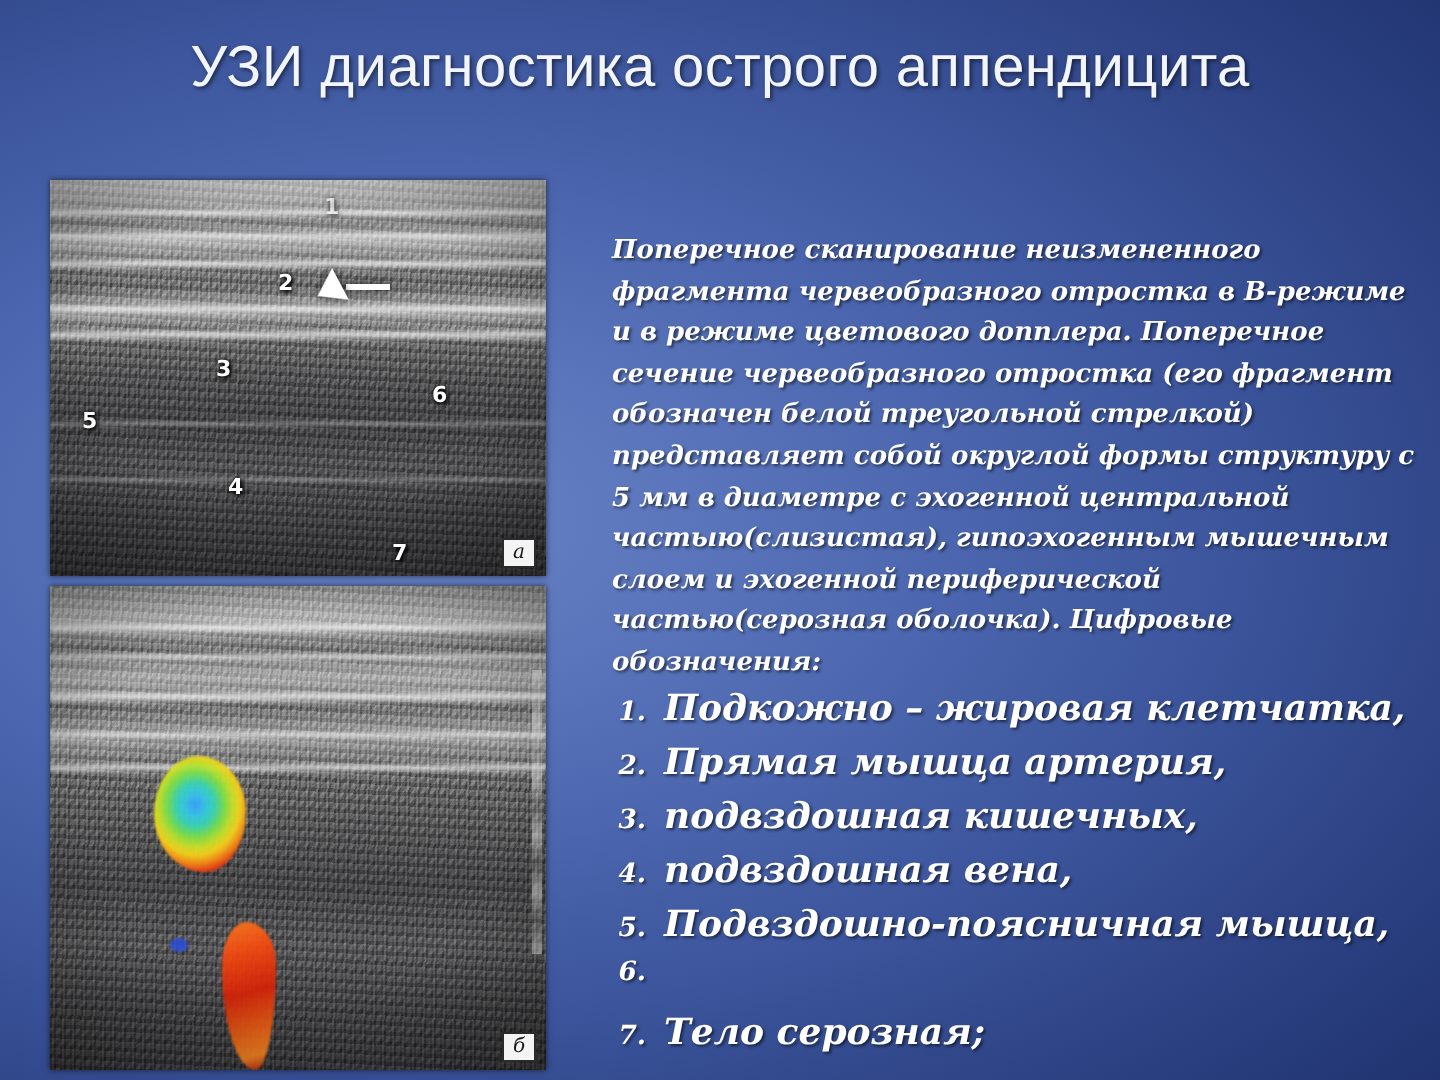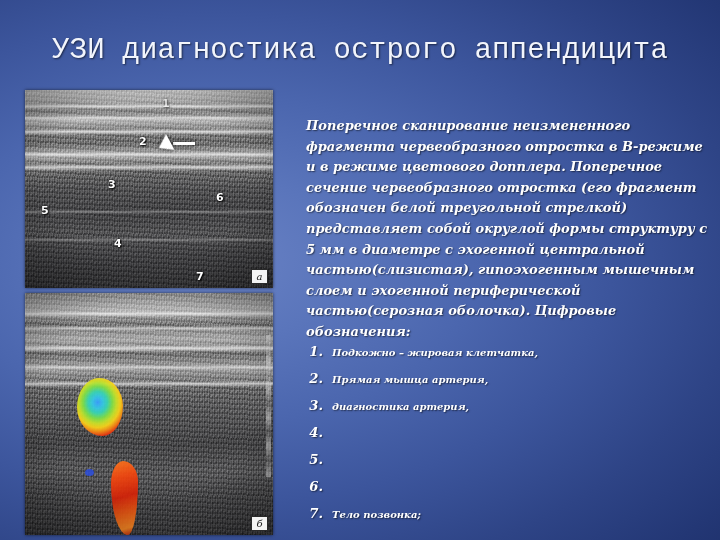--- a/index.html
+++ b/index.html
@@ -32,28 +32,27 @@
   
   .title-bar {
     position: absolute;
     left: 0;
     top: 18px;
     width: 720px;
     text-align: center;
     padding: 0 22px;
   }
   .title-text {
-    font-family: Liberation Mono, monospace;
+    font-family: Liberation Sans, sans-serif;
     font-size: 29px;
     font-weight: 400;
     color: #f2f5fc;
     letter-spacing: 0.2px;
     text-shadow: 1px 1px 2px rgba(0,0,0,0.55);
     white-space: nowrap;
-    margin-top: 16px;
   }
 
   
   .us-stack {
     position: absolute;
     left: 25px;
     top: 90px;
     width: 248px;
     height: 445px;
   }
@@ -304,21 +303,21 @@
     font-family: "DejaVu Serif", serif;
     font-style: italic;
     font-size: 13.2px;
     font-weight: 700;
     color: #ffffff;
     text-shadow: 1px 1px 1.5px rgba(0,0,0,0.55);
   }
   .num-text {
     font-family: "DejaVu Serif", serif;
     font-style: italic;
-    font-size: 10px;
+    font-size: 18px;
     font-weight: 700;
     color: #ffffff;
     text-shadow: 1px 1px 1.5px rgba(0,0,0,0.55);
     white-space: nowrap;
   }
 </style>
 </head>
 <body>
 
 <div class="slide">
@@ -391,35 +390,37 @@
       <span class="num-text">Подкожно – жировая клетчатка,</span>
     </div>
 
     <div class="num-row">
       <span class="num-marker">2.</span>
       <span class="num-text">Прямая мышца артерия,</span>
     </div>
 
     <div class="num-row">
       <span class="num-marker">3.</span>
-      <span class="num-text">диагностика артерия,</span>
+      <span class="num-text">подвздошная кишечных,</span>
     </div>
 
     <div class="num-row">
       <span class="num-marker">4.</span>
+      <span class="num-text"> подвздошная вена,</span>
     </div>
 
     <div class="num-row">
       <span class="num-marker">5.</span>
+      <span class="num-text">Подвздошно-поясничная мышца,</span>
     </div>
 
     <div class="num-row">
       <span class="num-marker">6.</span>
     </div>
 
     <div class="num-row">
       <span class="num-marker">7.</span>
-      <span class="num-text">Тело позвонка;</span>
+      <span class="num-text">Тело серозная;</span>
     </div>
 
   </div>
 
 </div>
 
 </body></html>

